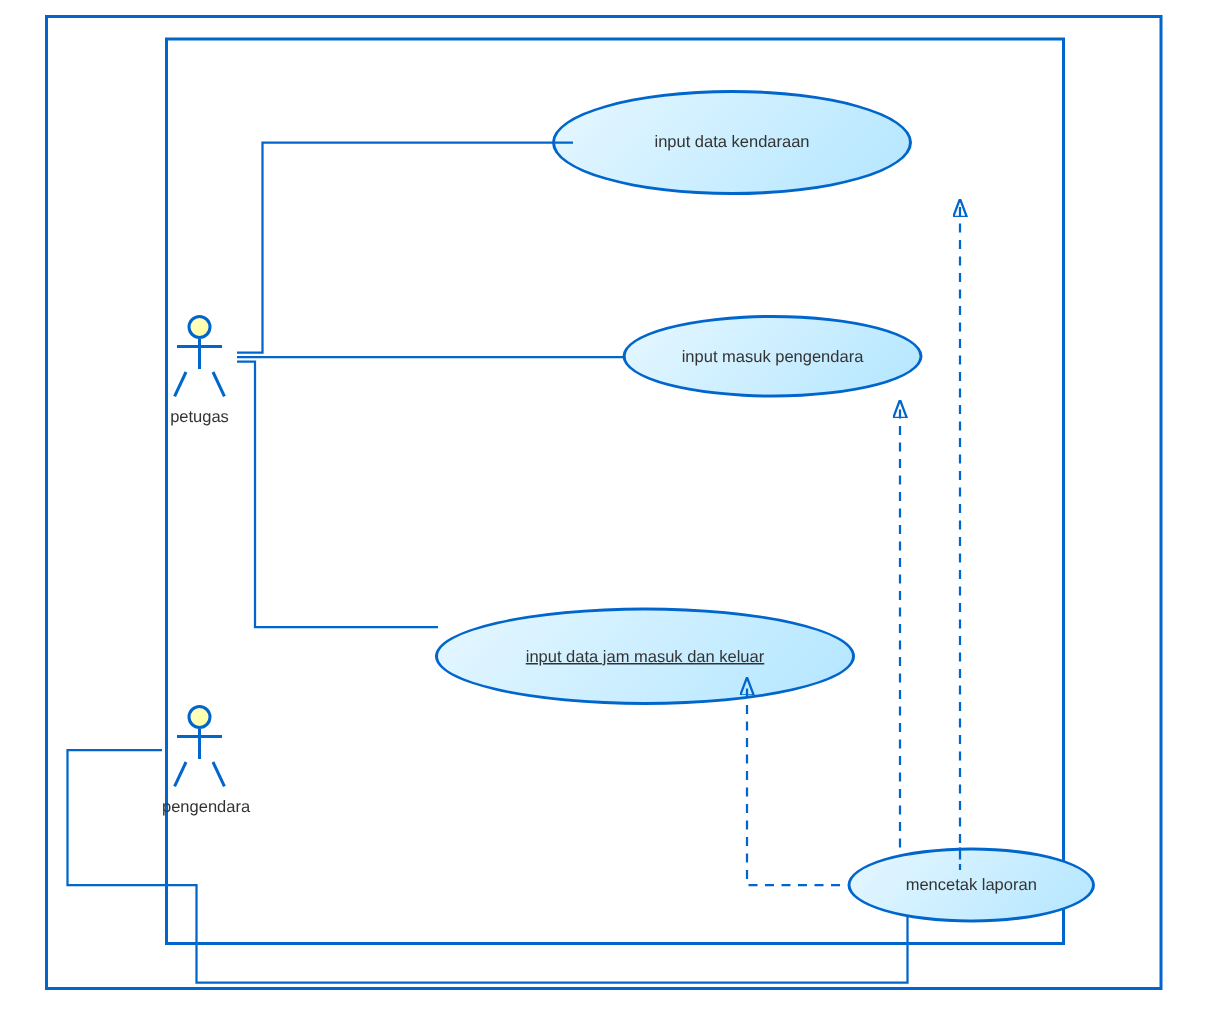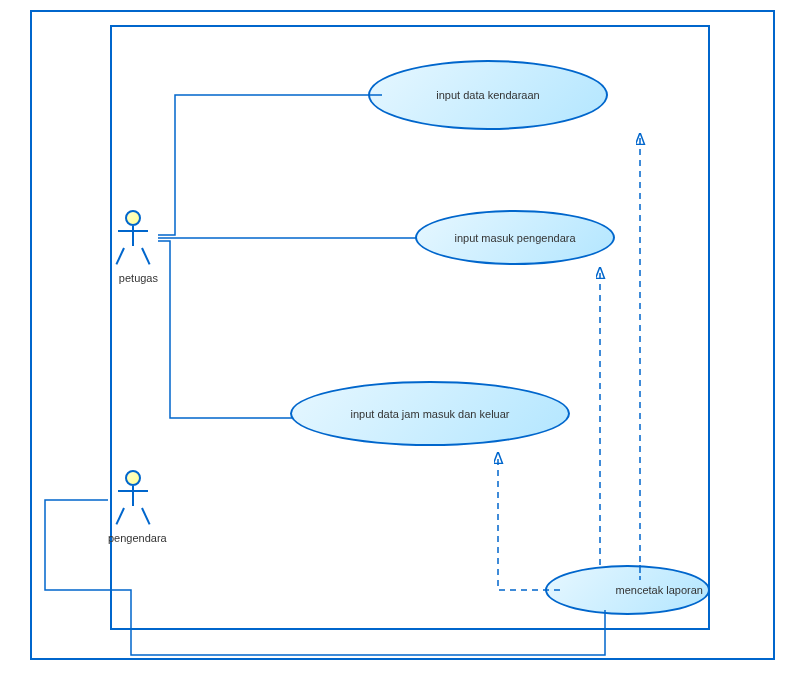--- a/index.html
+++ b/index.html
@@ -81,21 +81,20 @@
       width: 2px;
       height: 18px;
       background: #0066cc;
       transform-origin: top;
       transform: rotate(-25deg);
     }
     .actor-label {
       font-size: 11px;
       color: #333;
       margin-top: 2px;
-      text-align: right;
     }
     .usecase {
       position: absolute;
       border: 2px solid #0066cc;
       border-radius: 50%;
       background: linear-gradient(135deg, #e6f7ff, #b3e6ff);
       display: flex;
       align-items: center;
       justify-content: center;
       text-align: center;
@@ -145,25 +144,25 @@
 </div>
 
 <div class="usecase" style="left:368px; top:60px; width:240px; height:70px;">
   <span>input data kendaraan</span>
 </div>
 
 <div class="usecase" style="left:415px; top:210px; width:200px; height:55px;">
   <span>input masuk pengendara</span>
 </div>
 
-<div class="usecase" style="left:290px; top:381px; width:280px; height:65px;">
+<div class="usecase" style="left:290px; top:405px; width:280px; height:65px;text-decoration:underline;">
   <span>input data jam masuk dan keluar</span>
 </div>
 
-<div class="usecase" style="left:545px; top:565px; width:165px; height:50px;justify-content:flex-end;">
+<div class="usecase" style="left:565px; top:565px; width:165px; height:50px;">
   <span>mencetak laporan</span>
 </div>
 
 <svg class="connector">
   <defs>
     <marker id="arrowhead" markerWidth="8" markerHeight="8" refX="7" refY="3" orient="auto">
       <polygon points="0 0, 8 3, 0 6" fill="none" stroke="#0066cc" stroke-width="1"></polygon>
     </marker>
   </defs>
 

